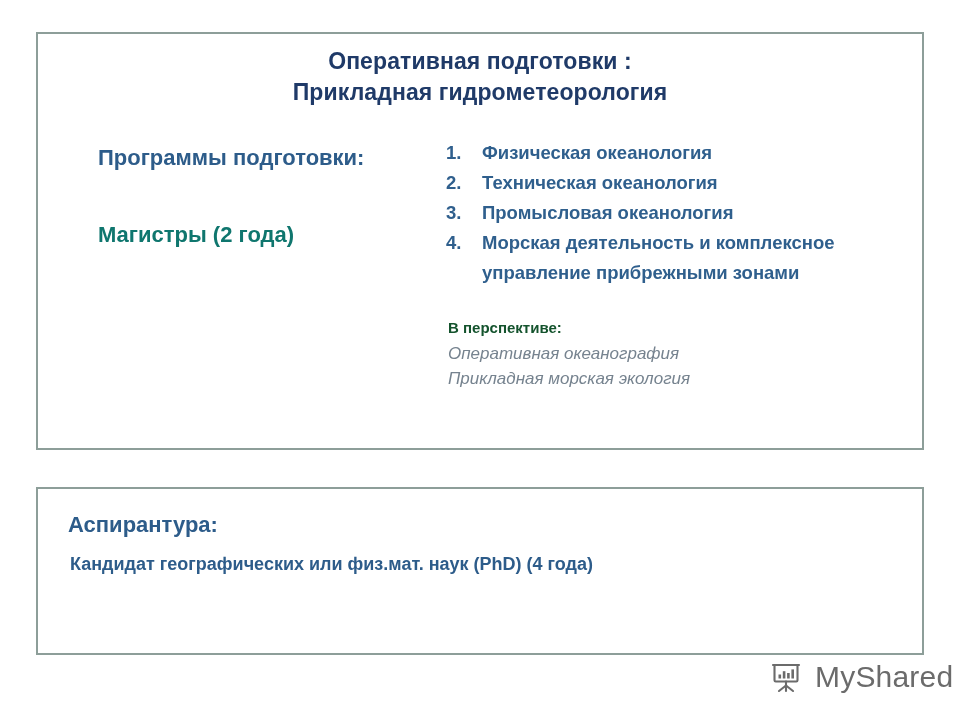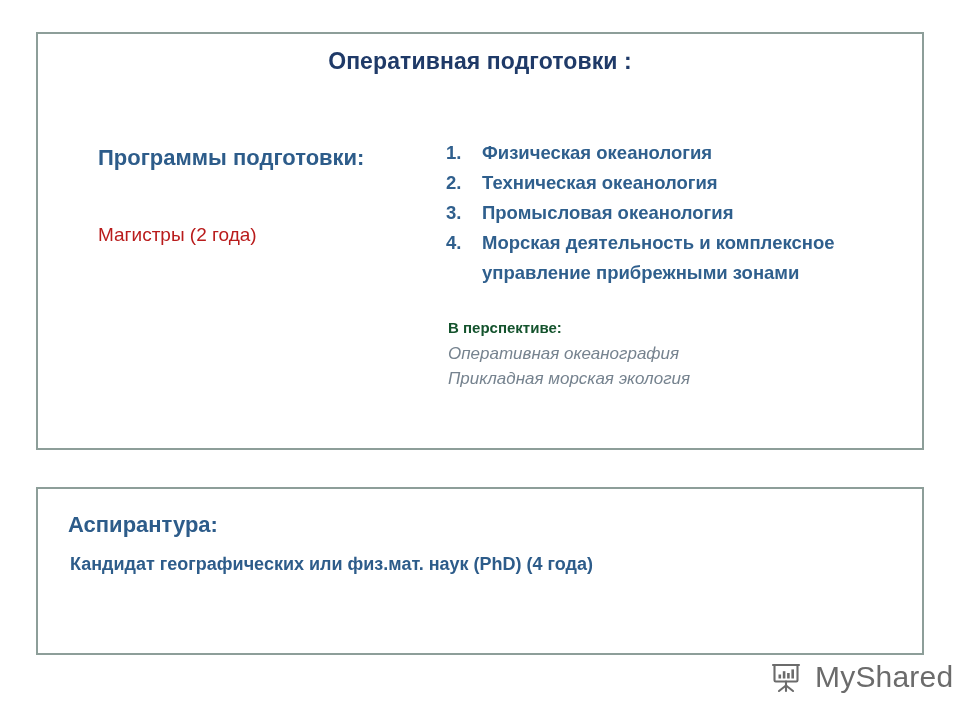--- a/index.html
+++ b/index.html
@@ -58,23 +58,23 @@
     width: 380px;
   }
   .programs-heading {
     color: #2d5c8a;
     font-weight: bold;
     font-size: 22px;
     line-height: 28px;
     padding-left: 34px;
   }
   .degree-line {
-    color: #b91c1c;
-    font-weight: normal;
-    font-size: 19px;
+    color: #0f766e;
+    font-weight: bold;
+    font-size: 22px;
     line-height: 26px;
     margin-top: 50px;
     padding-left: 34px;
   }
 
   
   .right-col {
     position: absolute;
     left: 408px;
     top: 104px;
@@ -190,20 +190,21 @@
 </style>
 </head>
 <body>
 
 <div class="slide">
 
   <div class="panel-top">
 
     <div class="slide-title">
       <span class="t-line">Оперативная подготовки :</span>
+      <span class="t-line">Прикладная гидрометеорология</span>
     </div>
 
     <div class="left-col">
       <div class="programs-heading">Программы подготовки:</div>
       <div class="degree-line">Магистры (2 года)</div>
     </div>
 
     <div class="right-col">
       <ol class="prog-list">
         <li>

